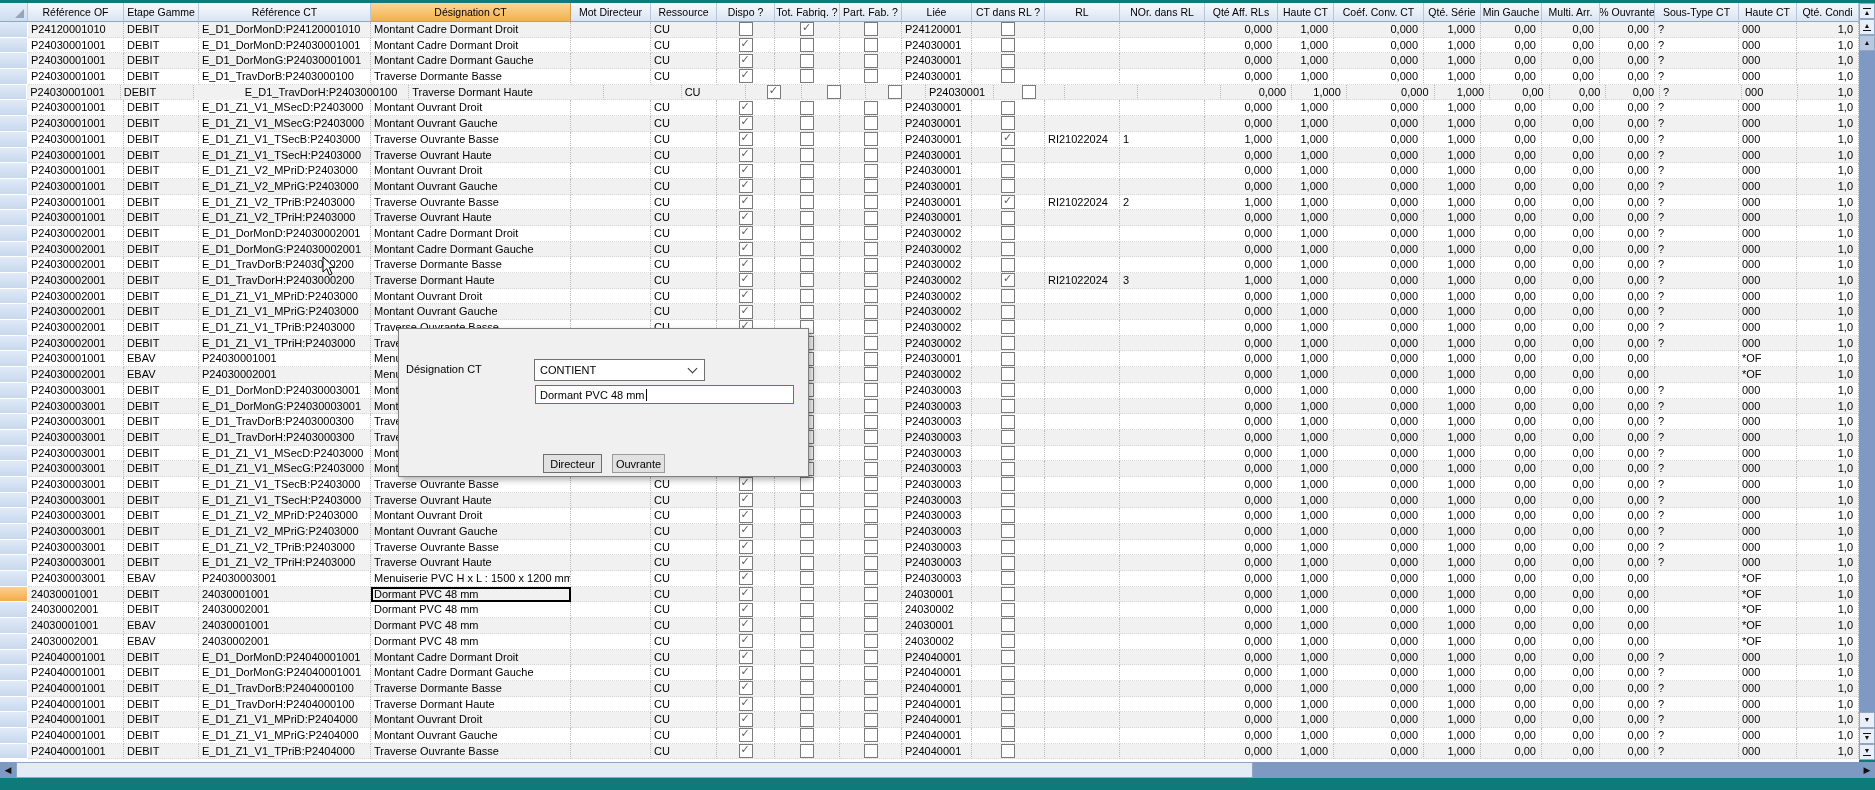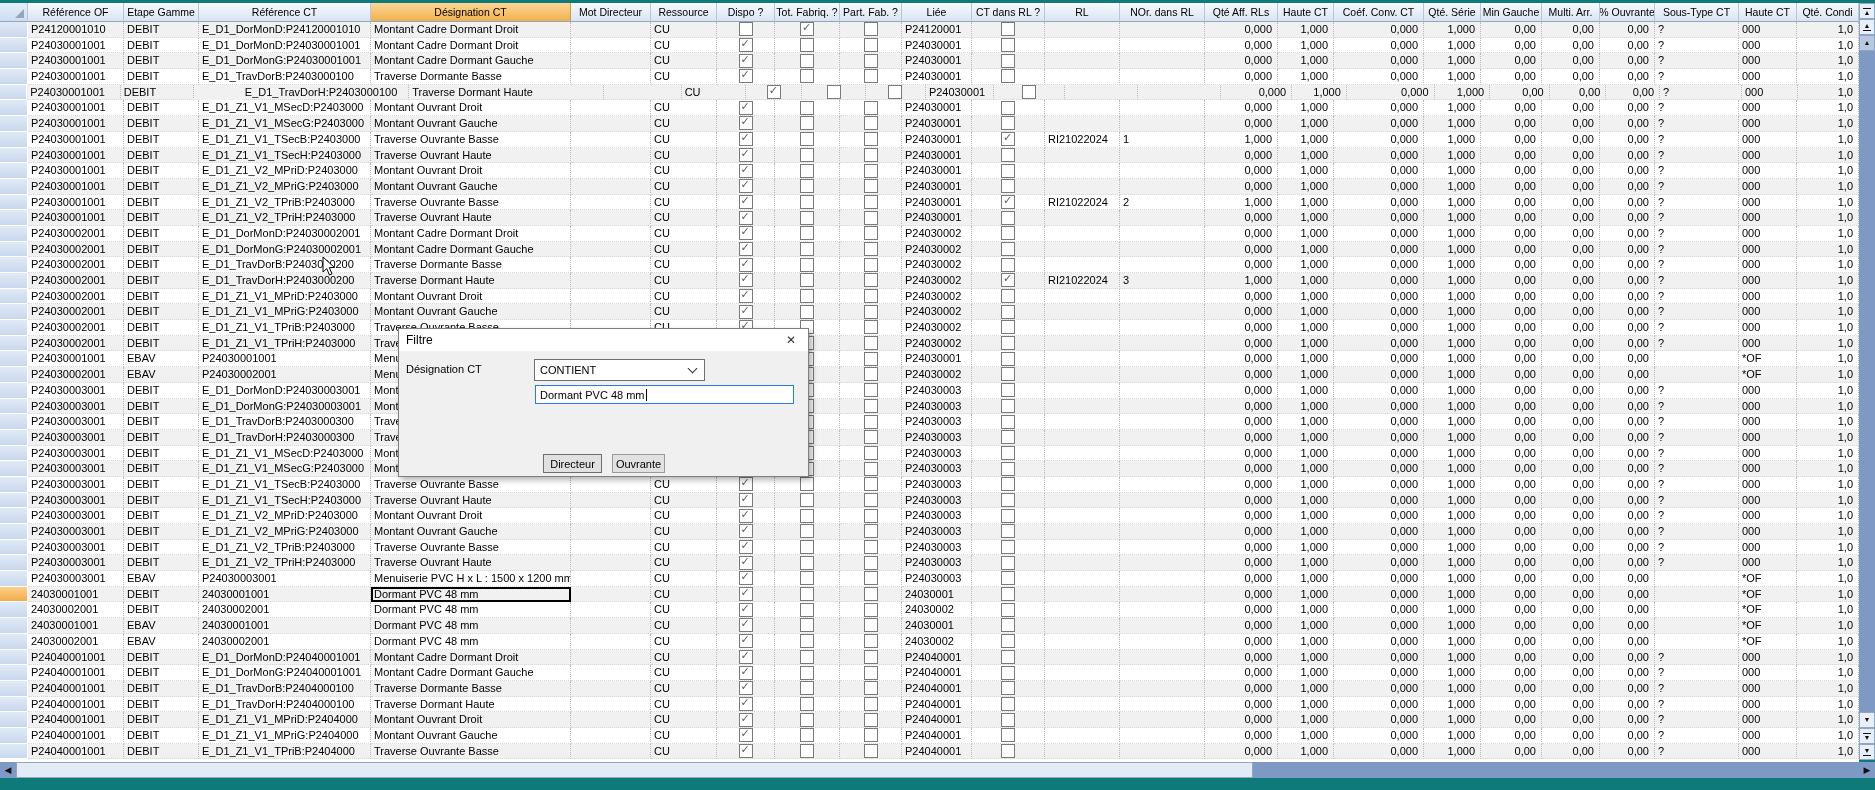--- a/index.html
+++ b/index.html
@@ -1789,26 +1789,20 @@
       </div>
     <div class="hthumb"></div>
   </div>
   <div class="corner-btn">
       <span>▶</span>
     </div>
 
   <div class="chrome-bottom"></div>
 
   <div class="dialog">
-    <div class="dtitle">
-      <span class="ttl">Filtre</span>
-      <span class="dclose">
-          <span>✕</span>
-        </span>
-    </div>
     <div class="dlabel">Désignation CT</div>
     <div class="dcombo">
       <span class="cval">CONTIENT</span>
       <span class="chev"></span>
     </div>
     <div class="dinput">
       <span>Dormant PVC 48 mm</span>
         <span class="caret"></span>
     </div>
     <div class="dbtn v">Directeur</div>

